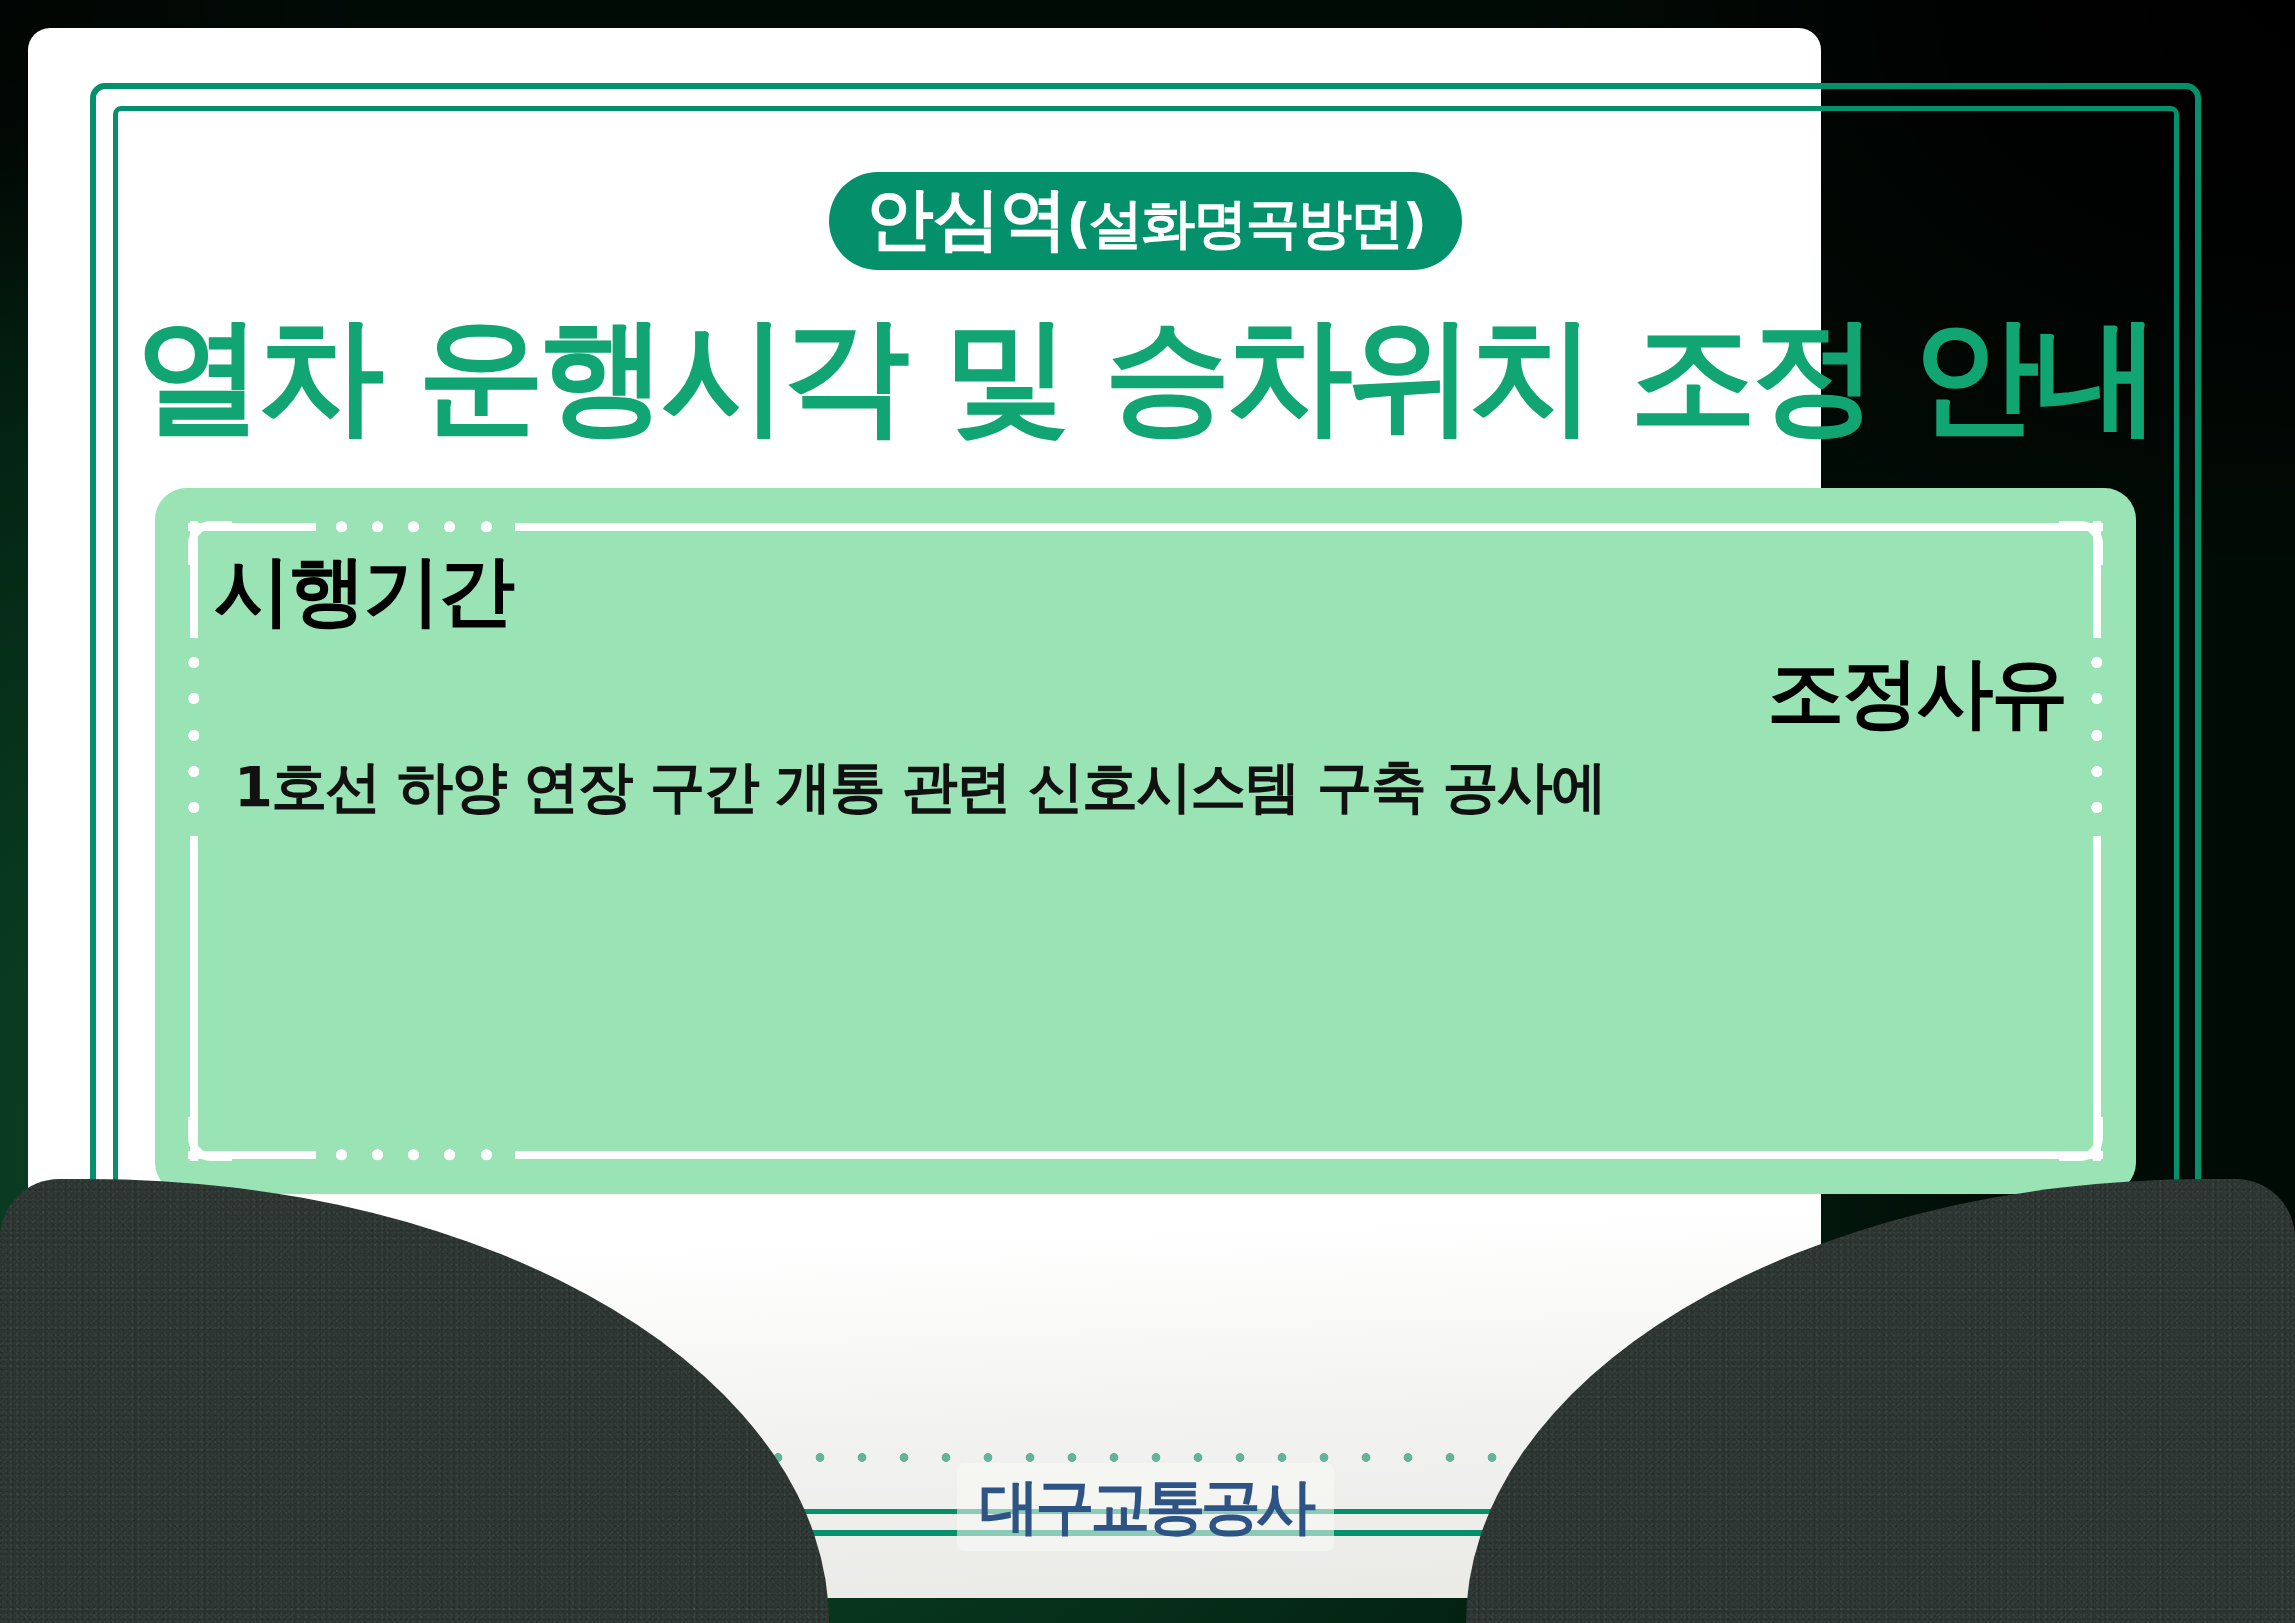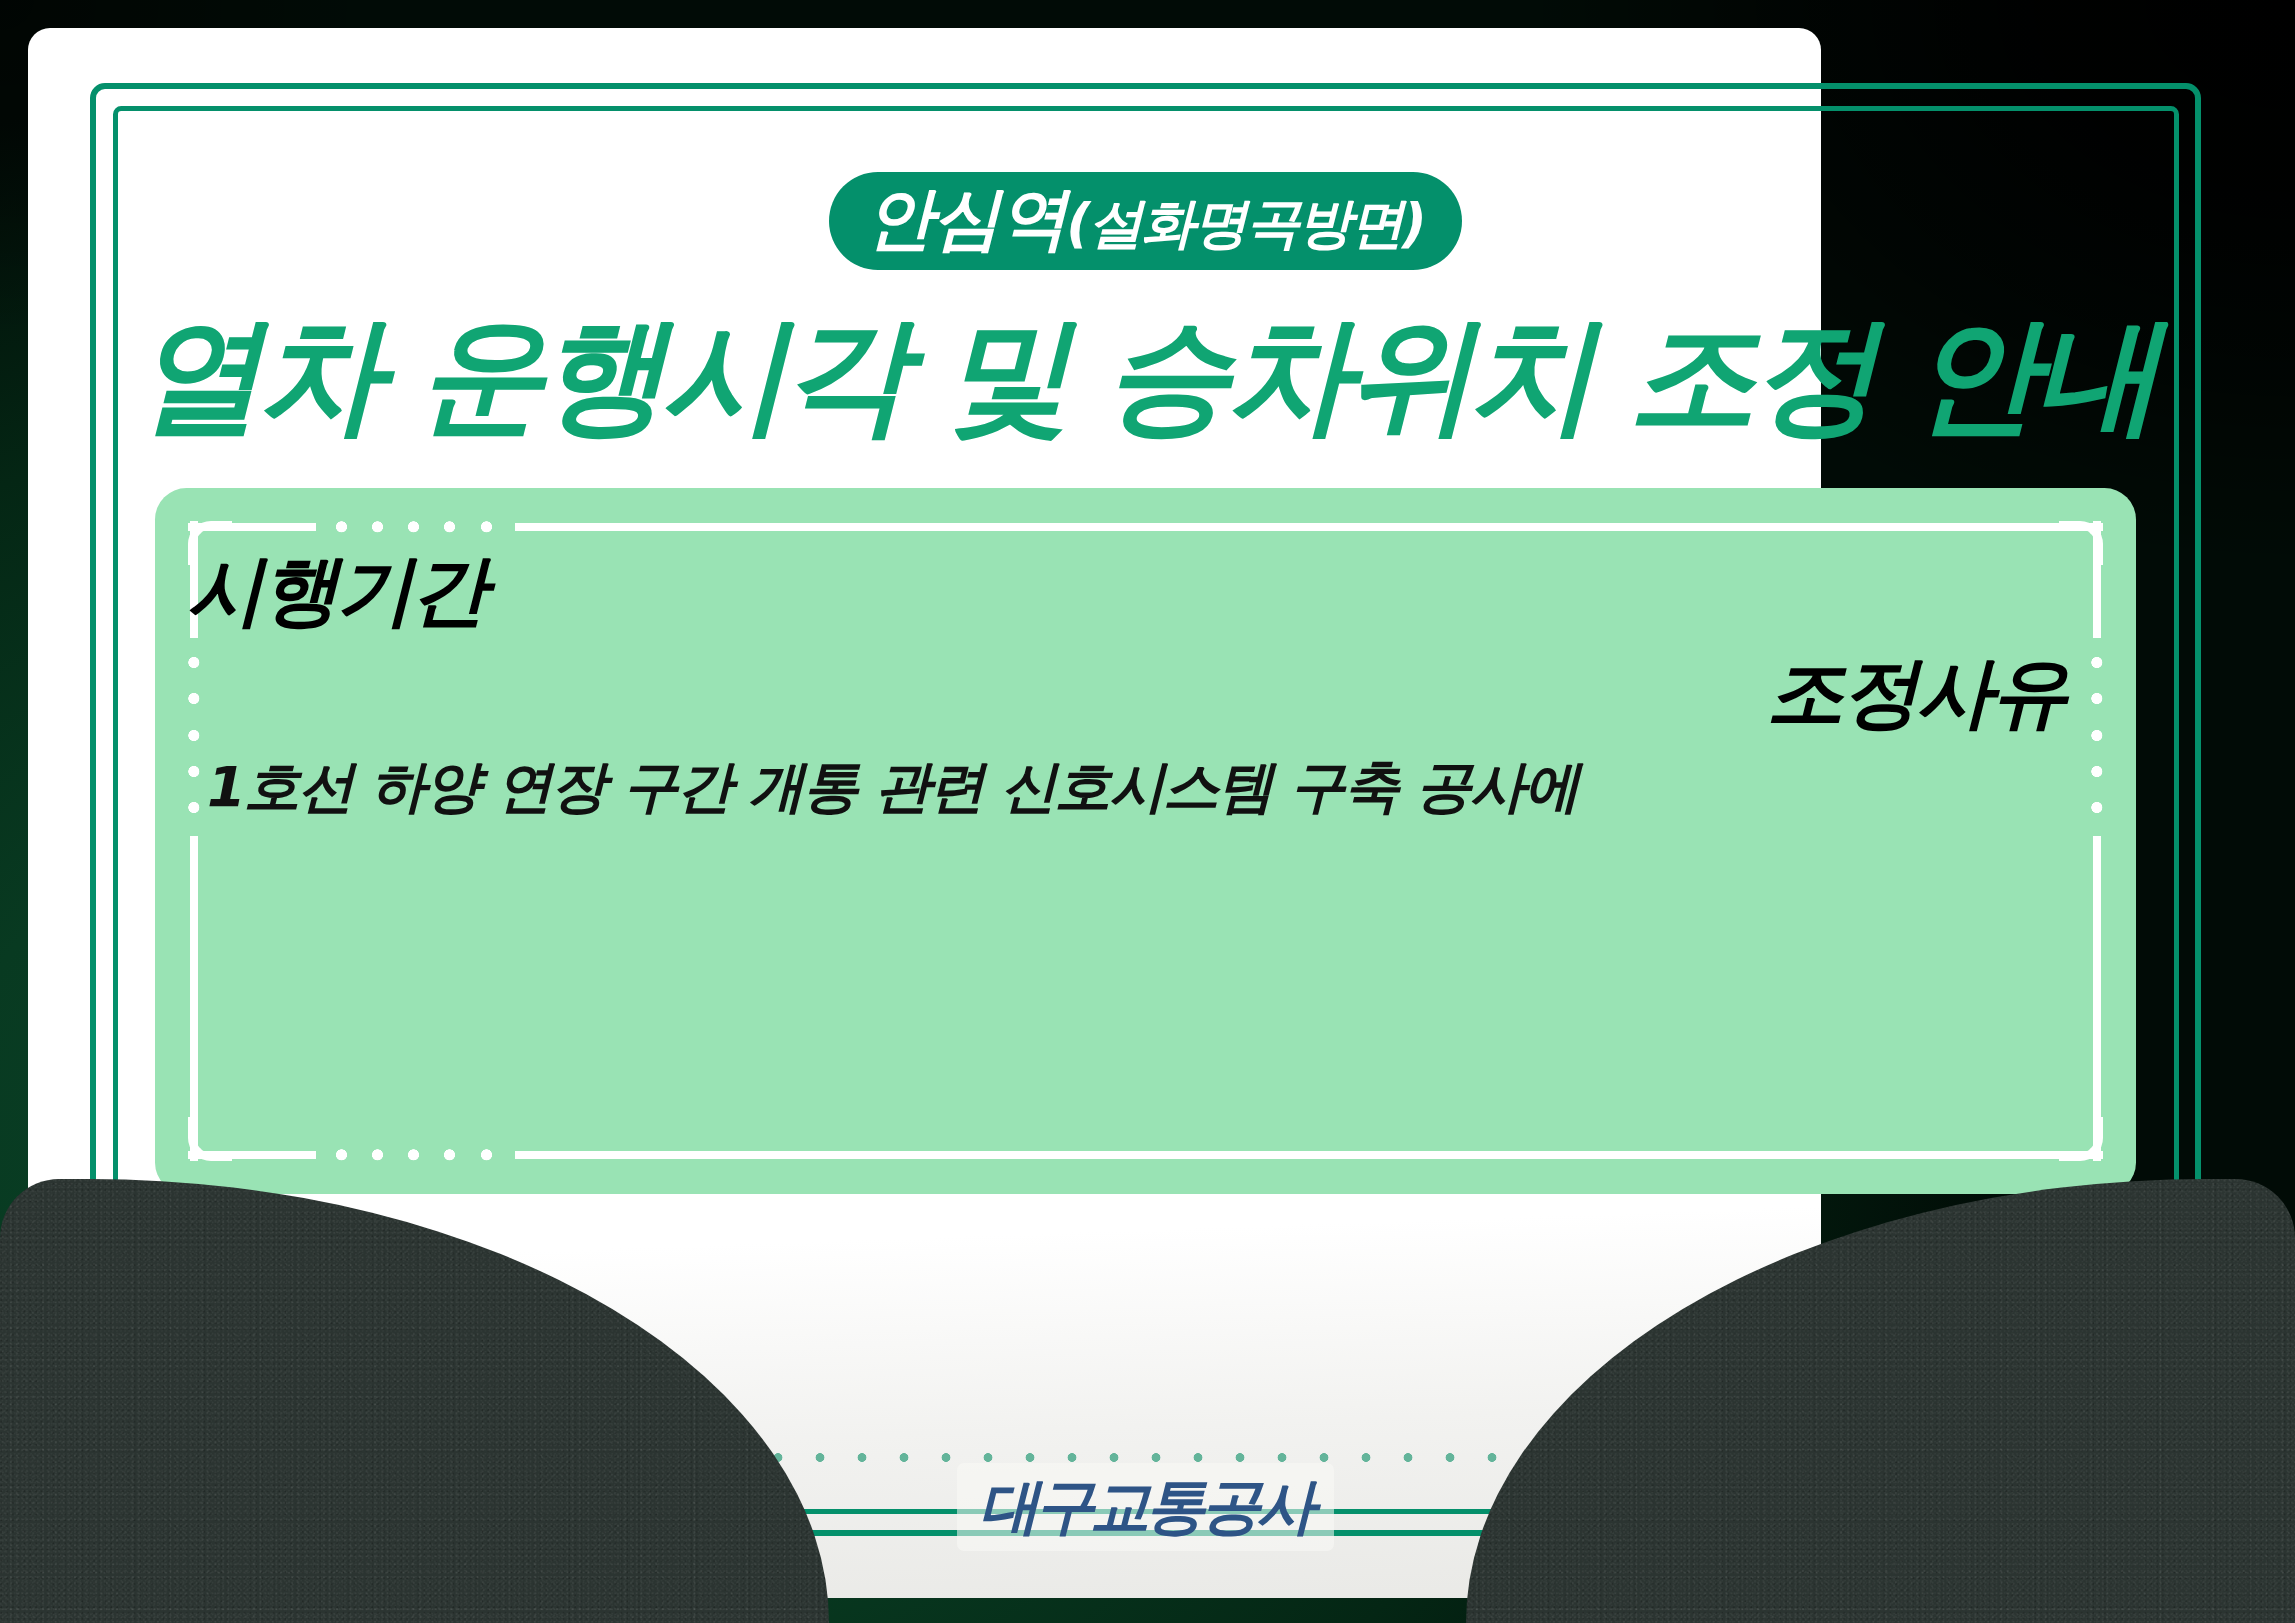--- a/index.html
+++ b/index.html
@@ -48,21 +48,20 @@
 
   
   .card {
     position: absolute;
     left: 28px;
     top: 28px;
     width: 1793px;
     height: 1570px;
     background: linear-gradient(178deg, #ffffff 0%, #ffffff 76%, #f2f2f0 88%, #e9e9e6 100%);
     border-radius: 22px;
-    font-style: italic;
   }
   
   .frame-outer {
     position: absolute;
     left: 62px;
     top: 55px;
     width: 2111px;
     height: 1453px;
     border: 6.4px solid #04906b;
     border-radius: 15px;
@@ -230,21 +229,21 @@
     border-color: #ffffff;
     border-width: 0;
   }
   .ib-c-tl { left: 33px; top: 33px; border-left-width: 8.2px; border-top-width: 8.2px; border-top-left-radius: 23px; }
   .ib-c-tr { right: 33px; top: 33px; border-right-width: 8.2px; border-top-width: 8.2px; border-top-right-radius: 23px; }
   .ib-c-bl { left: 33px; bottom: 33px; border-left-width: 8.2px; border-bottom-width: 8.2px; border-bottom-left-radius: 23px; }
   .ib-c-br { right: 33px; bottom: 33px; border-right-width: 8.2px; border-bottom-width: 8.2px; border-bottom-right-radius: 23px; }
 
   .ib-content {
     position: relative;
-    padding: 63px 70px 0 32px;
+    padding: 63px 70px 0 59px;
   }
 
   .sec-head {
     color: #000000;
     font-size: 77px;
     font-weight: 800;
     letter-spacing: -2.3px;
     line-height: 1.04;
   }
   .sec-body {

